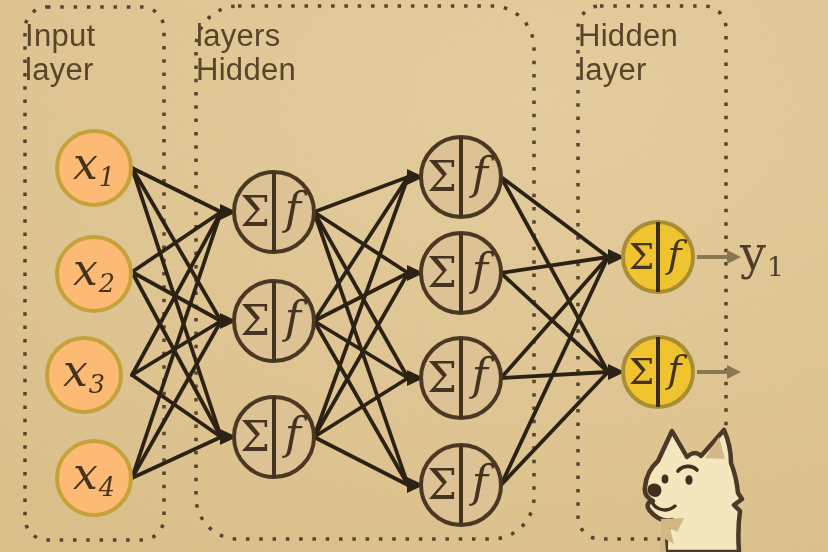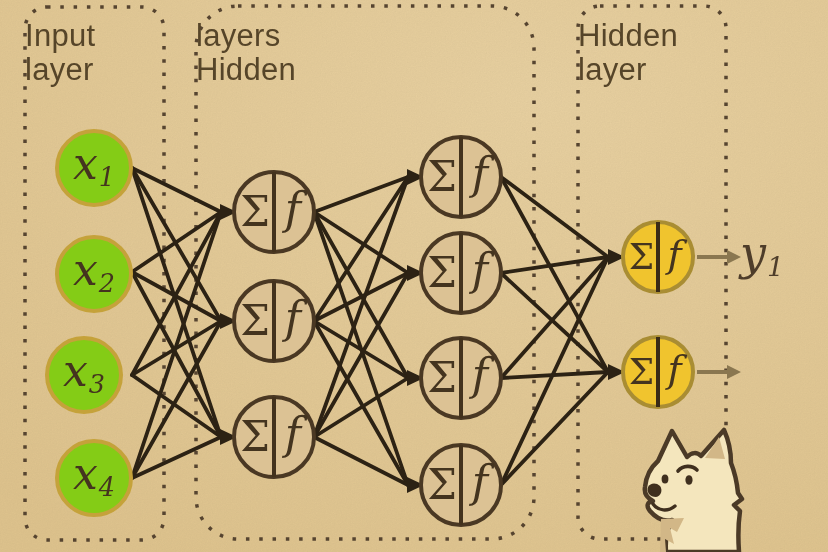--- a/index.html
+++ b/index.html
@@ -27,41 +27,40 @@
   .node{
     position:absolute;
     transform:translate(-50%,-50%);
     border-radius:50%;
     display:flex;align-items:center;justify-content:center;
     box-sizing:border-box;
     font-family:"DejaVu Serif",serif;
     color:#44341f;
     z-index:2;
   }
-  .node-input{width:78px;height:78px;background:#84cc16;border:4px solid #c5a23a;}
+  .node-input{width:78px;height:78px;background:#fdba74;border:4px solid #c5a23a;}
   .node-hidden{width:84px;height:84px;background:#dcc294;border:4px solid #4a3823;}
   .node-output{width:74px;height:74px;background:#f0c42e;border:4px solid #a98d33;}
 
   .node-input .math{font-size:44px;font-style:italic;line-height:1;transform:translateY(-2px);}
   .msub{font-size:0.58em;vertical-align:-0.26em;margin-left:1px;}
 
   .node-sf .half{flex:1;text-align:center;line-height:1;}
   .mi-sum{font-size:42px;}
   .mi-f{font-size:44px;font-style:italic;transform:translateY(-3px);display:inline-block;}
   .vdiv{position:absolute;left:50%;top:-2px;bottom:-2px;width:4px;margin-left:-2px;background:#43321d;}
   .node-output .mi-sum{font-size:36px;}
   .node-output .mi-f{font-size:38px;}
   .node-output .vdiv{background:#3a2b16;}
 
   
   .out-label{
     position:absolute;
     transform:translateY(-54%);
     font-family:"DejaVu Serif",serif;
-    font-style:italic;
     font-size:46px;line-height:1;
     color:#4e3d2a;
     z-index:3;
   }
 </style>
 </head>
 <body>
 
 <div class="stage">
 

